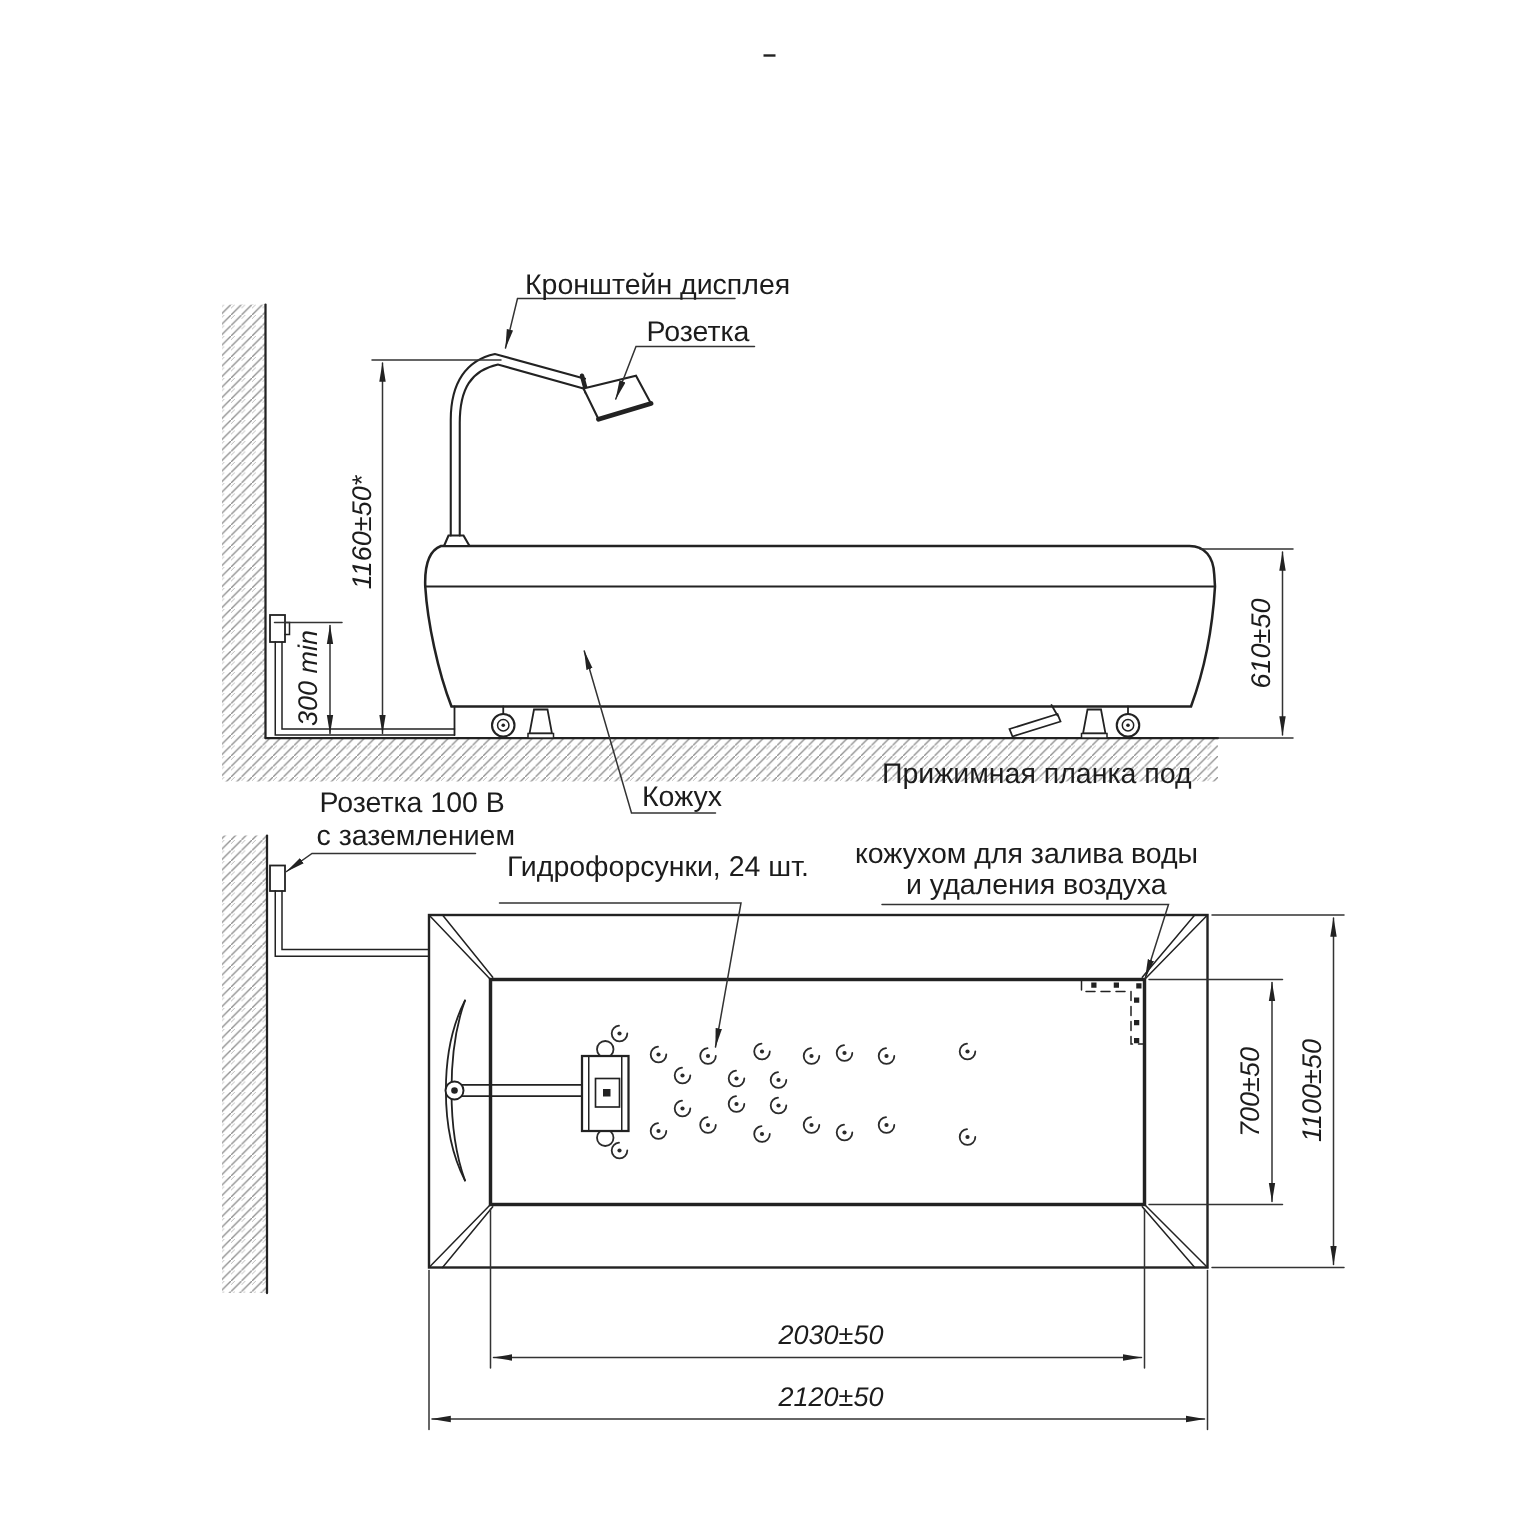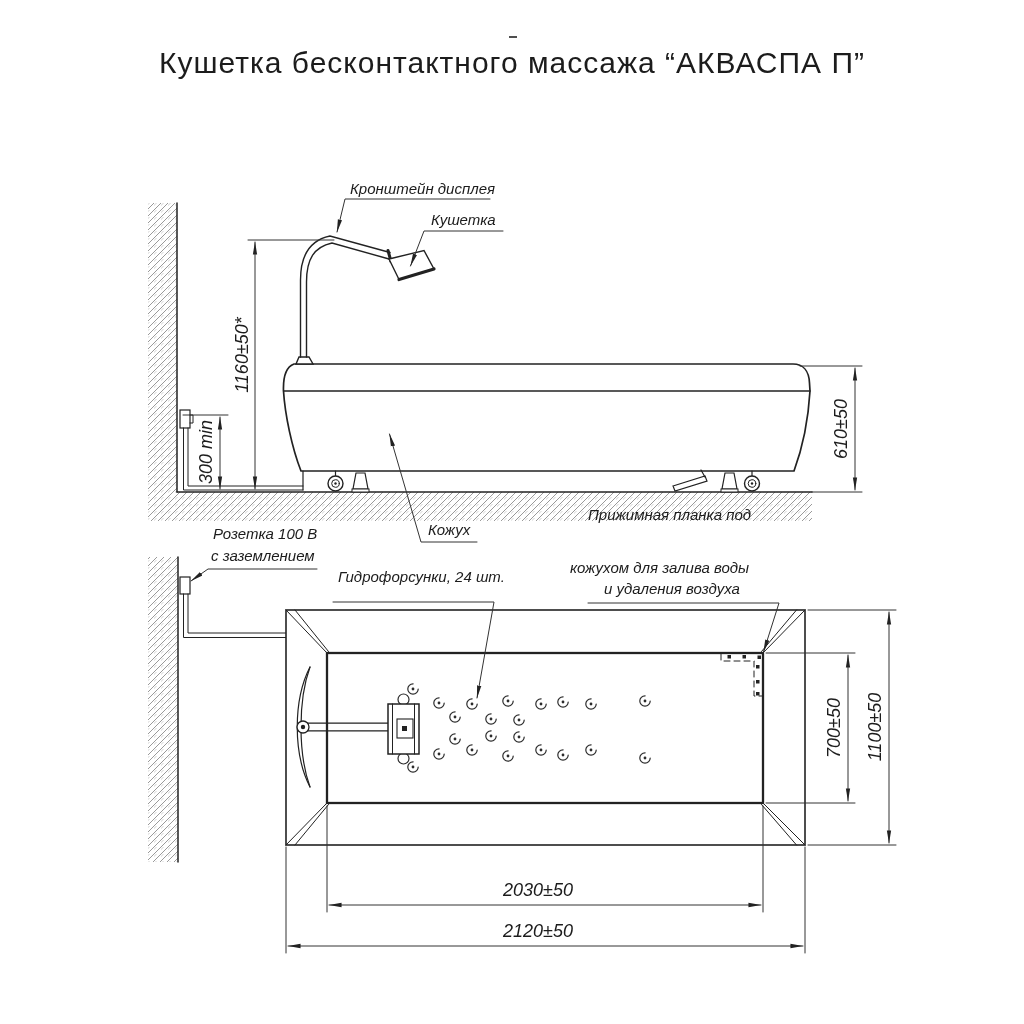--- a/index.html
+++ b/index.html
@@ -1,23 +1,23 @@
 <!DOCTYPE html>
 <html><head>
 <meta charset="utf-8">
 <style>
   html,body{margin:0;padding:0;background:#fff;}
   .canvas{position:relative;width:1024px;height:1024px;background:#fff;overflow:hidden;
           font-family:"Liberation Sans",sans-serif;color:#1c1c1c;}
   svg{position:absolute;left:0;top:0;}
   .txt{position:absolute;white-space:nowrap;color:#1c1c1c;}
   .title{top:46px;left:512px;transform:translateX(-50%);font-size:30px;letter-spacing:1px;}
-  .lbl{font-style:italic;font-size:15px;}
+  .lbl{font-size:19px;}
   .vdim{font-style:italic;font-size:18px;transform:translate(-50%,-50%) rotate(-90deg);}
-  .hdim{font-style:italic;font-size:18px;transform:translate(-50%,-104%);}
+  .hdim{font-style:italic;font-size:18px;transform:translate(-50%,-104%);margin-left:16px;}
 </style>
 </head>
 <body>
 
 <div class="canvas">
 
 <svg width="1024" height="1024" viewBox="0 0 1024 1024">
   <defs>
     <pattern id="hatch" width="7" height="7" patternUnits="userSpaceOnUse">
       <path d="M0,7 L7,0" stroke="#8f8f8f" stroke-width="0.9"></path>
@@ -208,24 +208,23 @@
       <path d="M327,806 L327,912"></path>
       <path d="M763,806 L763,912"></path>
       <path d="M329,905 L761,905" marker-start="url(#arr)" marker-end="url(#arr)"></path>
       <path d="M286,847 L286,953"></path>
       <path d="M805,847 L805,953"></path>
       <path d="M288,946 L803,946" marker-start="url(#arr)" marker-end="url(#arr)"></path>
     </g>
   </g>
 </svg>
 
-<div class="txt title">Кушетка бесконтактного массажа “АКВАСПА П”</div>
 
 <div class="txt lbl" style="left:350px;top:180px;">Кронштейн дисплея</div>
-<div class="txt lbl" style="left:431px;top:211px;">Кушетка</div>
+<div class="txt lbl" style="left:431px;top:211px;">Розетка</div>
 <div class="txt lbl" style="left:428px;top:521px;">Кожух</div>
 <div class="txt lbl" style="left:213px;top:525px;">Розетка 100 В</div>
 <div class="txt lbl" style="left:211px;top:547px;">с заземлением</div>
 <div class="txt lbl" style="left:338px;top:568px;">Гидрофорсунки, 24 шт.</div>
 <div class="txt lbl" style="left:588px;top:506px;">Прижимная планка под</div>
 <div class="txt lbl" style="left:570px;top:559px;">кожухом для залива воды</div>
 <div class="txt lbl" style="left:604px;top:580px;">и удаления воздуха</div>
 
 <div class="txt vdim" style="left:242px;top:355px;">1160±50*</div>
 <div class="txt vdim" style="left:206px;top:452px;">300 min</div>

